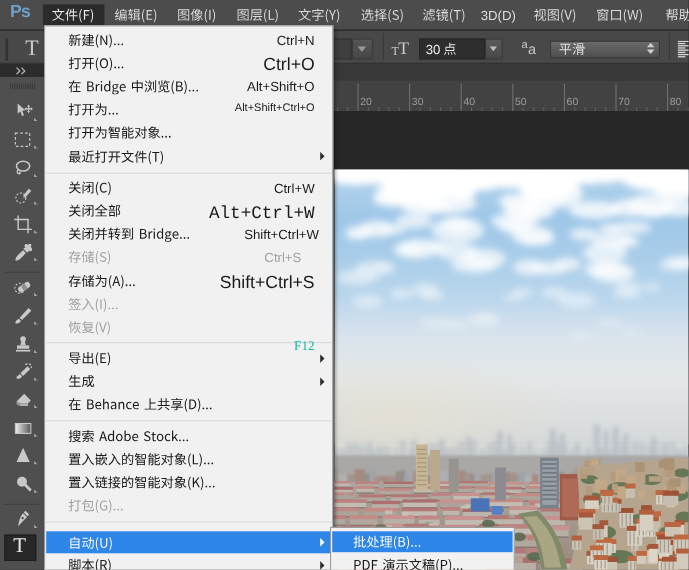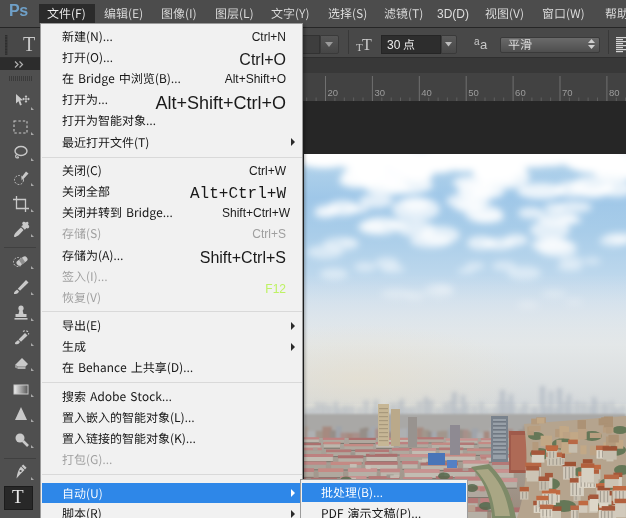--- a/index.html
+++ b/index.html
@@ -1313,21 +1313,21 @@
 <svg style="position:absolute;left:62.0px;top:91.0px;" width="48.0" height="16">
     <g transform="translate(0,13) scale(0.012000,-0.012000)" fill="#1a1a1a">
       <use href="#g35" x="0"></use>
       <use href="#g36" x="1000"></use>
       <use href="#g48" x="2000"></use>
       <use href="#g34" x="3000"></use>
       <use href="#g34" x="3278"></use>
       <use href="#g34" x="3556"></use>
     </g>
   </svg>
-<span style="position:absolute;right:340px;top:93.0px;font-family:'Liberation Sans';font-size:18px;color:#1a1a1a">Alt+Shift+Ctrl+O</span>
+<span style="position:absolute;right:340px;top:93.0px;font-family:'Liberation Sans';font-size:10px;color:#1a1a1a">Alt+Shift+Ctrl+O</span>
 <svg style="position:absolute;left:62.0px;top:112.0px;" width="96.0" height="16">
     <g transform="translate(0,13) scale(0.012000,-0.012000)" fill="#1a1a1a">
       <use href="#g35" x="0"></use>
       <use href="#g36" x="1000"></use>
       <use href="#g48" x="2000"></use>
       <use href="#g49" x="3000"></use>
       <use href="#g50" x="4000"></use>
       <use href="#g51" x="5000"></use>
       <use href="#g52" x="6000"></use>
       <use href="#g34" x="7000"></use>
@@ -1391,21 +1391,21 @@
 <span style="position:absolute;right:336px;top:206.0px;font-family:'Liberation Sans';font-size:12px;color:#1a1a1a">Shift+Ctrl+W</span>
 <svg style="position:absolute;left:62.0px;top:225.0px;" width="41.3" height="16">
     <g transform="translate(0,13) scale(0.012000,-0.012000)" fill="#9f9f9f">
       <use href="#g63" x="0"></use>
       <use href="#g64" x="1000"></use>
       <use href="#g5" x="2000"></use>
       <use href="#g20" x="2338"></use>
       <use href="#g7" x="2934"></use>
     </g>
   </svg>
-<span style="position:absolute;right:340px;top:227.0px;font-family:'Liberation Sans';font-size:12px;color:#9f9f9f">Ctrl+S</span>
+<span style="position:absolute;right:352px;top:227.0px;font-family:'Liberation Sans';font-size:12px;color:#9f9f9f">Ctrl+S</span>
 <svg style="position:absolute;left:62.0px;top:246.5px;" width="63.4" height="16">
     <g transform="translate(0,13) scale(0.012000,-0.012000)" fill="#1a1a1a">
       <use href="#g63" x="0"></use>
       <use href="#g64" x="1000"></use>
       <use href="#g48" x="2000"></use>
       <use href="#g5" x="3000"></use>
       <use href="#g65" x="3338"></use>
       <use href="#g7" x="3946"></use>
       <use href="#g34" x="4284"></use>
       <use href="#g34" x="4562"></use>
@@ -1427,21 +1427,21 @@
   </svg>
 <svg style="position:absolute;left:62.0px;top:288.5px;" width="41.0" height="16">
     <g transform="translate(0,13) scale(0.012000,-0.012000)" fill="#9f9f9f">
       <use href="#g68" x="0"></use>
       <use href="#g69" x="1000"></use>
       <use href="#g5" x="2000"></use>
       <use href="#g25" x="2338"></use>
       <use href="#g7" x="2913"></use>
     </g>
   </svg>
-<span style="position:absolute;right:340px;top:282px;font-family:Liberation Sans, sans-serif;font-size:12px;color:#bef264">F12</span>
+<span style="position:absolute;right:340px;top:307px;font-family:Liberation Serif, serif;font-size:12px;color:#14b8a6">F12</span>
 <svg style="position:absolute;left:62.0px;top:317.0px;" width="41.2" height="16">
     <g transform="translate(0,13) scale(0.012000,-0.012000)" fill="#1a1a1a">
       <use href="#g70" x="0"></use>
       <use href="#g71" x="1000"></use>
       <use href="#g5" x="2000"></use>
       <use href="#g10" x="2338"></use>
       <use href="#g7" x="2927"></use>
     </g>
   </svg>
 <svg style="position:absolute;left:291px;top:321.5px" width="5" height="8">

